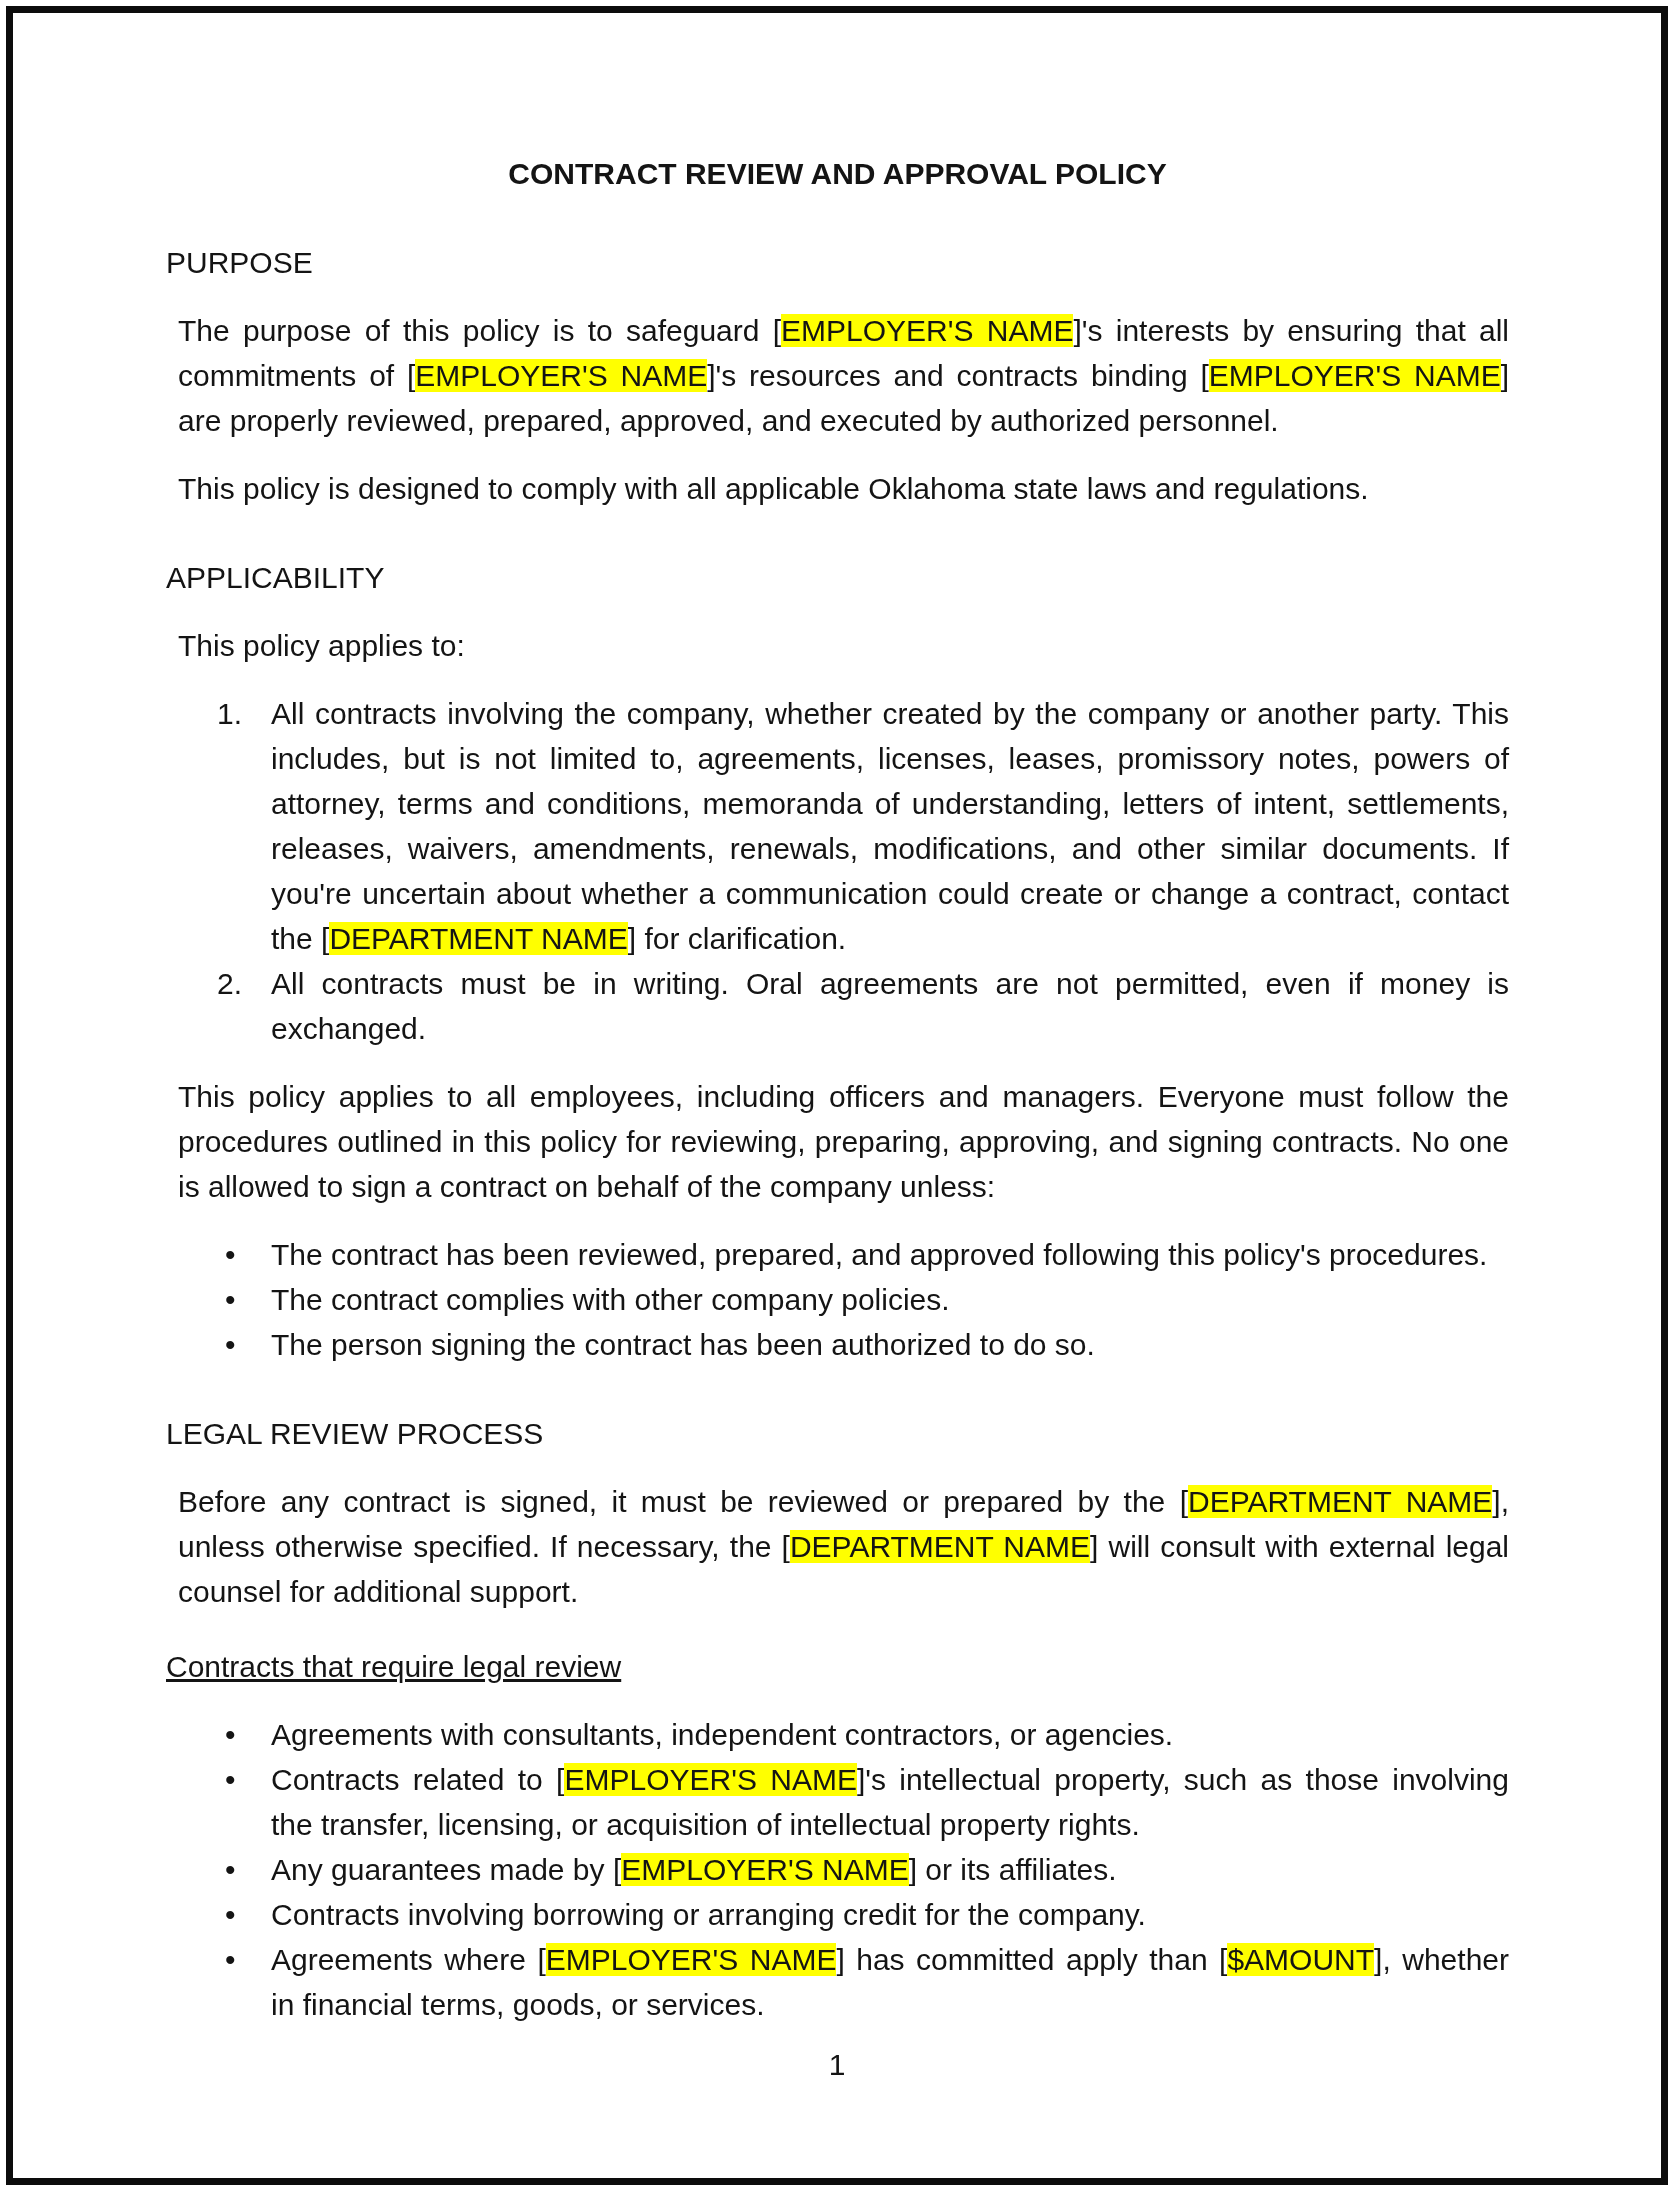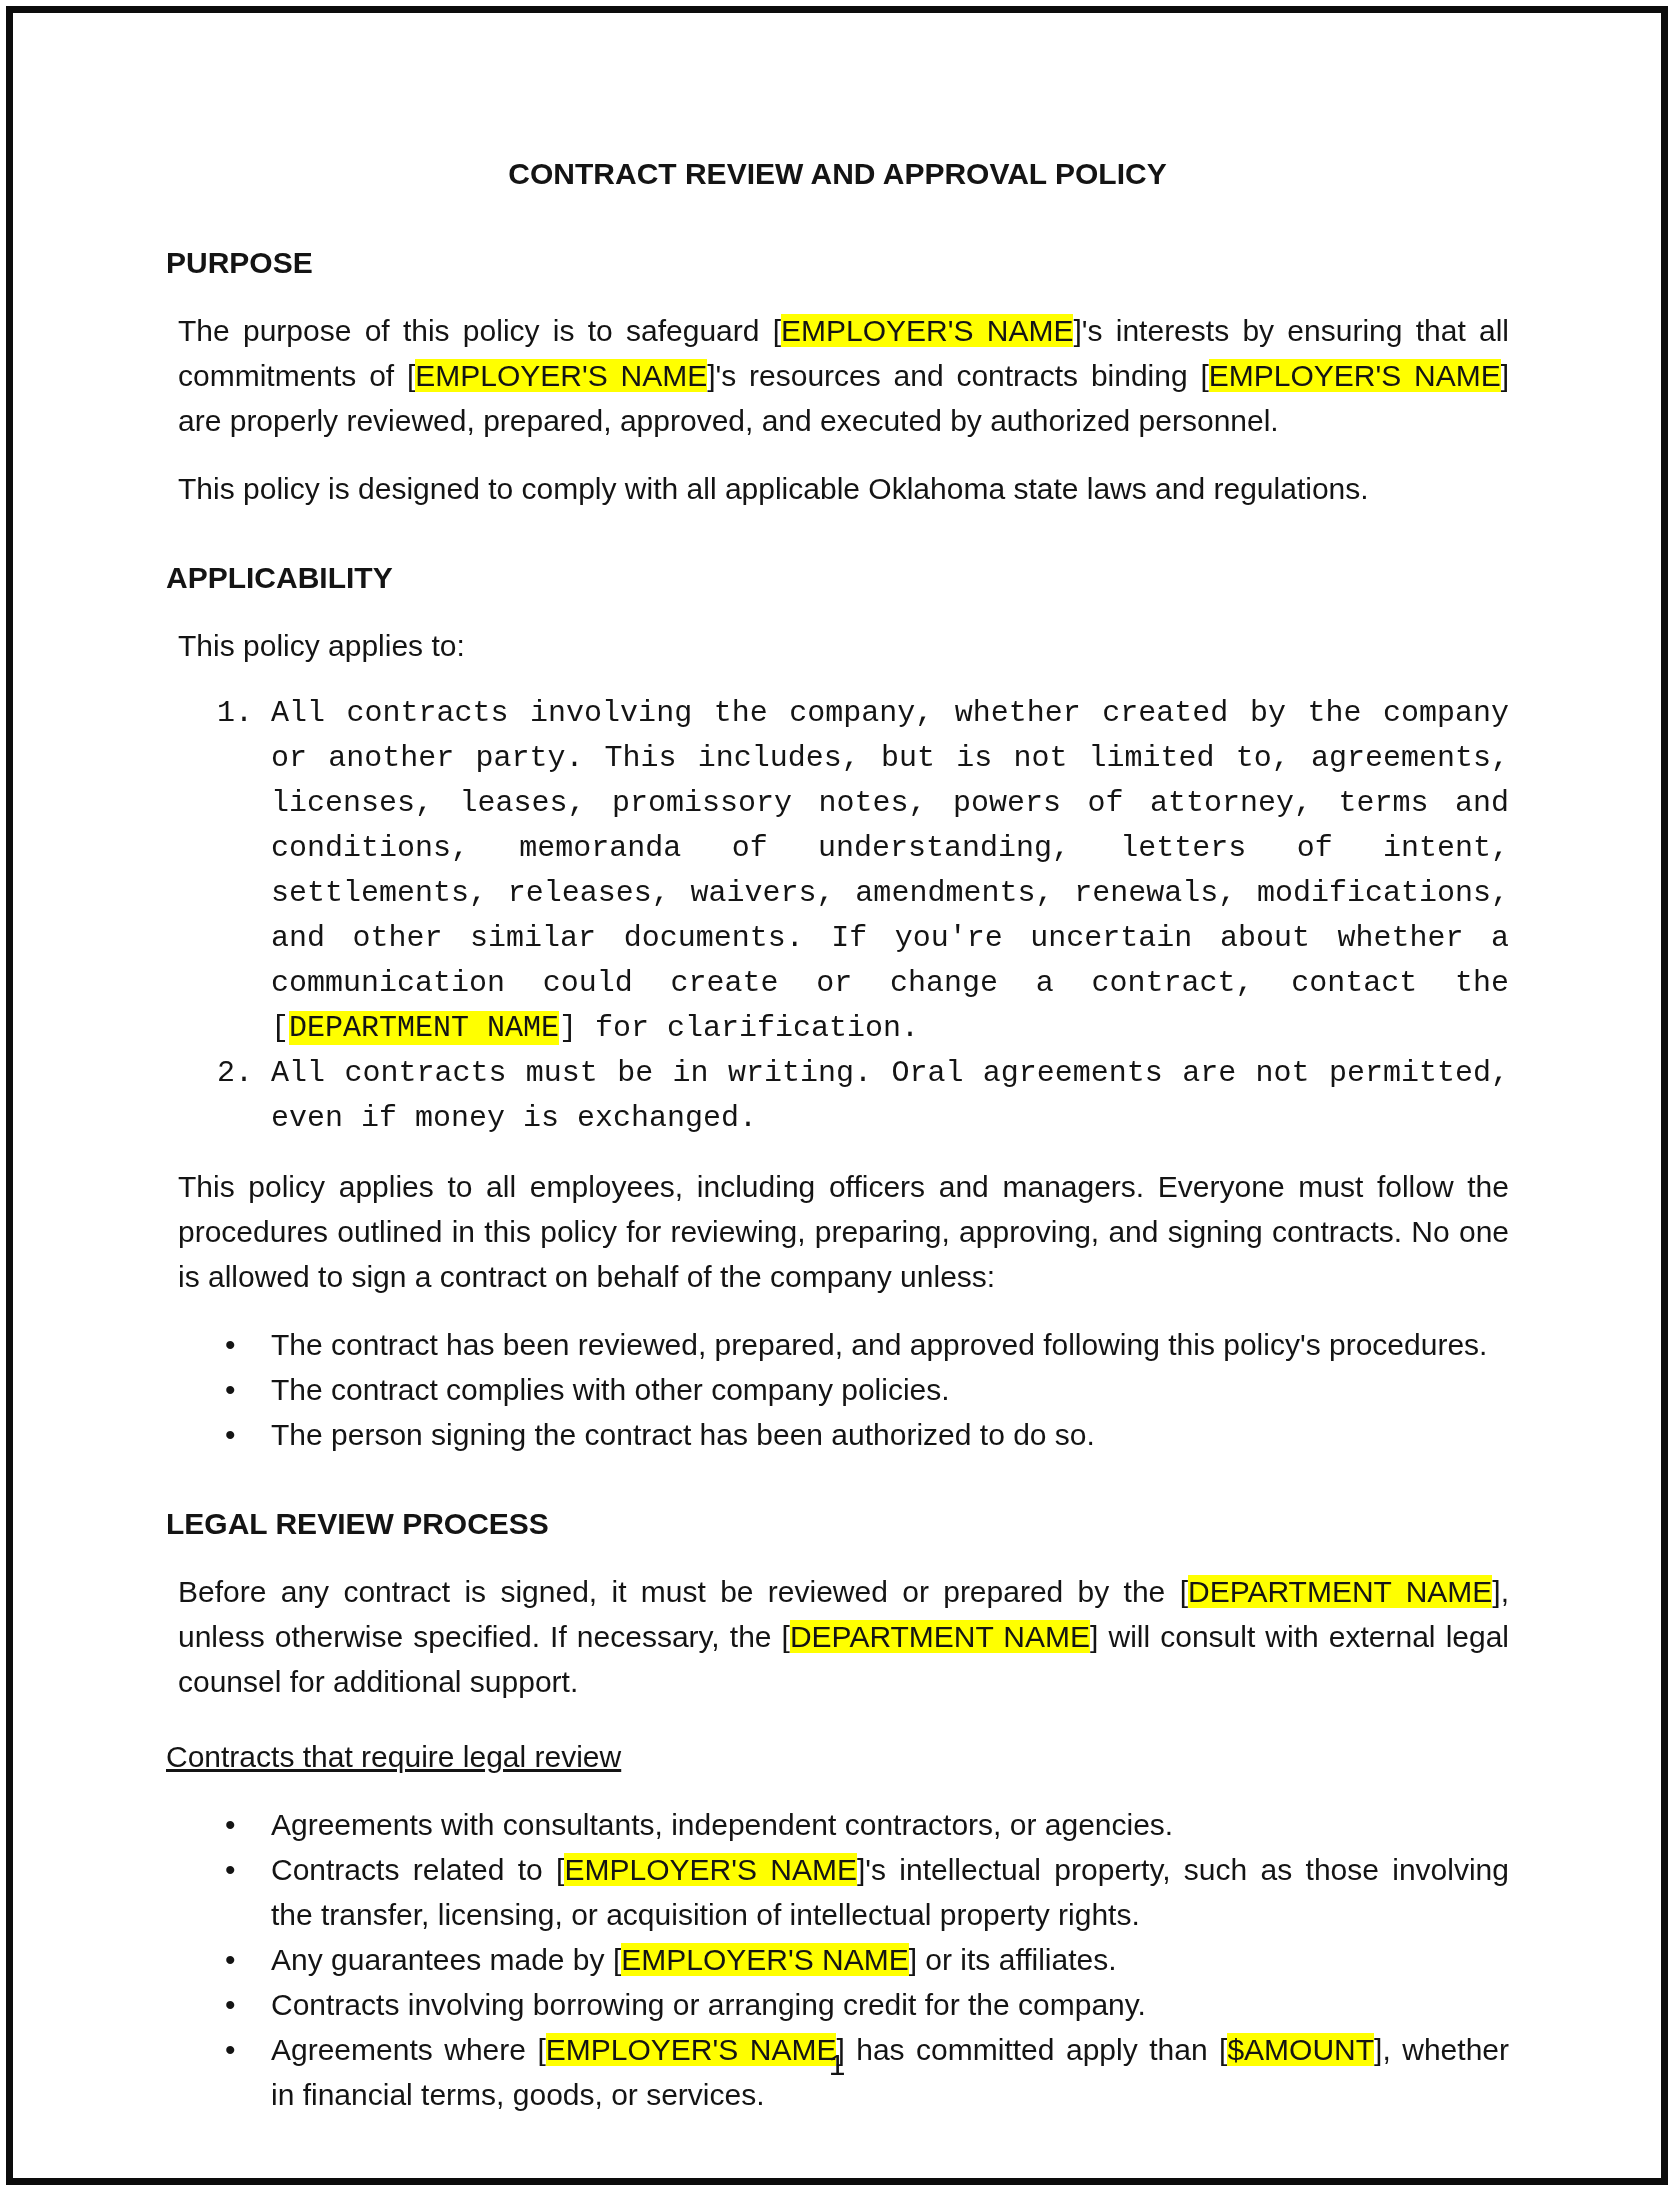--- a/index.html
+++ b/index.html
@@ -29,29 +29,29 @@
     font-weight: bold;
     font-size: 30px;
     line-height: 45px;
     margin-bottom: 23px;
   }
   #blocks p, #blocks li {
     font-size: 30px;
     line-height: 45px;
   }
   #blocks p { margin-bottom: 23px; }
-  p.heading { font-weight: bold; margin-top: 44px; }
+  p.heading { font-weight: normal; margin-top: 44px; }
   p.para { text-align: justify; margin-left: 12px; }
   p.subheading { text-decoration: underline; margin-top: 30px; }
   ol.num, ul.bul {
     list-style: none;
     margin: 0 0 23px 105px;
   }
   ol.num { counter-reset: item; }
-  ol.num > li { counter-increment: item; position: relative; text-align: justify; font-family: Liberation Mono, monospace; }
+  ol.num > li { counter-increment: item; position: relative; text-align: justify; }
   ol.num > li::before {
     content: counter(item) ".";
     position: absolute;
     left: -54px;
   }
   ul.bul > li { position: relative; text-align: justify; }
   ul.bul > li::before {
     content: "\2022";
     position: absolute;
     left: -46px;

